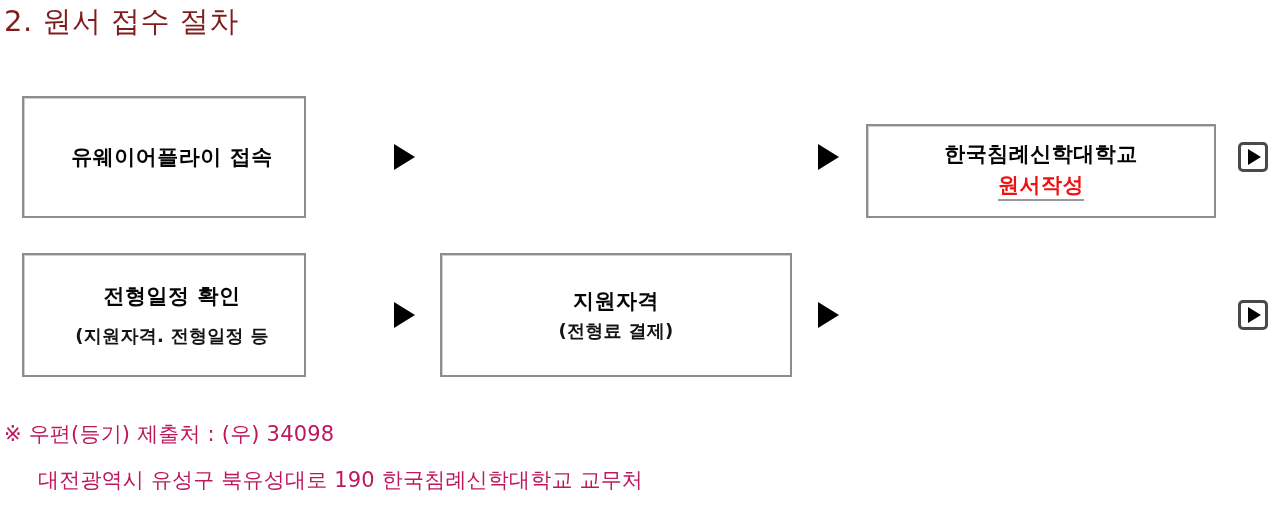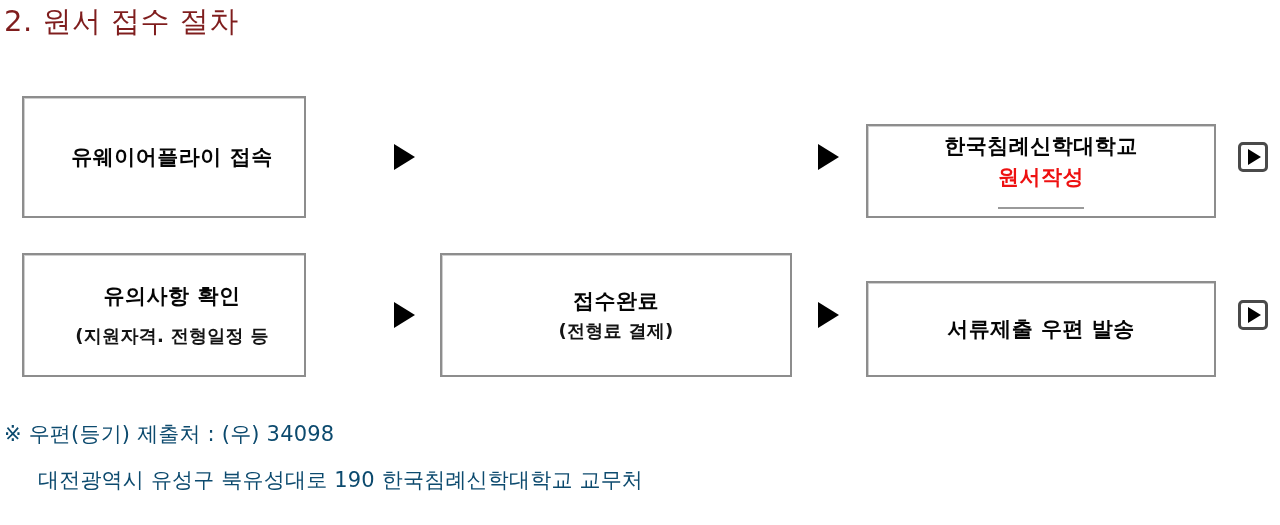--- a/index.html
+++ b/index.html
@@ -91,21 +91,21 @@
   .box-sub.two-line { margin-top: 14px; }
 
   .box-link {
     margin-top: 5px;
     font-size: 21px;
     font-weight: 700;
     color: #ee1111;
     letter-spacing: 0.5px;
     white-space: nowrap;
     border-bottom: 2px solid #9a9a9a;
-    padding-bottom: 17px;
+    padding-bottom: 1px;
     line-height: 1.2;
   }
 
   
   .arrow-tri {
     position: absolute;
     top: 50%;
     transform: translateY(-50%);
     width: 0;
     height: 0;
@@ -142,21 +142,21 @@
 
   
   .footnote {
     position: absolute;
     left: 4px;
     top: 424px;
     width: 1000px;
   }
   .footnote-line {
     font-size: 21px;
-    color: #0c4a6e;
+    color: #be185d;
     line-height: 1.0;
     white-space: nowrap;
     letter-spacing: 0.2px;
   }
   .footnote-line.line-1 { margin-bottom: 25px; }
   .footnote-line.line-2 { padding-left: 34px; }
 </style>
 </head>
 <body>
 
@@ -181,36 +181,33 @@
     </div>
 
     <div class="arrow-boxed">
       <span class="tri-in"></span>
     </div>
   </div>
 
   <div class="flow-row row-2">
 
     <div class="flow-box col-1">
-      <div class="box-title">유의사항 확인</div>
+      <div class="box-title">전형일정 확인</div>
       <div class="box-sub two-line">(지원자격. 전형일정 등</div>
     </div>
 
     <div class="arrow-tri gap-1"></div>
 
     <div class="flow-box col-2">
-      <div class="box-title">접수완료</div>
+      <div class="box-title">지원자격</div>
       <div class="box-sub">(전형료 결제)</div>
     </div>
 
     <div class="arrow-tri gap-2"></div>
 
-    <div class="flow-box col-3">
-      <div class="box-title">서류제출 우편 발송</div>
-    </div>
 
     <div class="arrow-boxed">
       <span class="tri-in"></span>
     </div>
   </div>
 </div>
 
 <div class="footnote">
   <div class="footnote-line line-1">※ 우편(등기) 제출처 : (우) 34098</div>
   <div class="footnote-line line-2">대전광역시 유성구 북유성대로 190 한국침례신학대학교 교무처</div>

